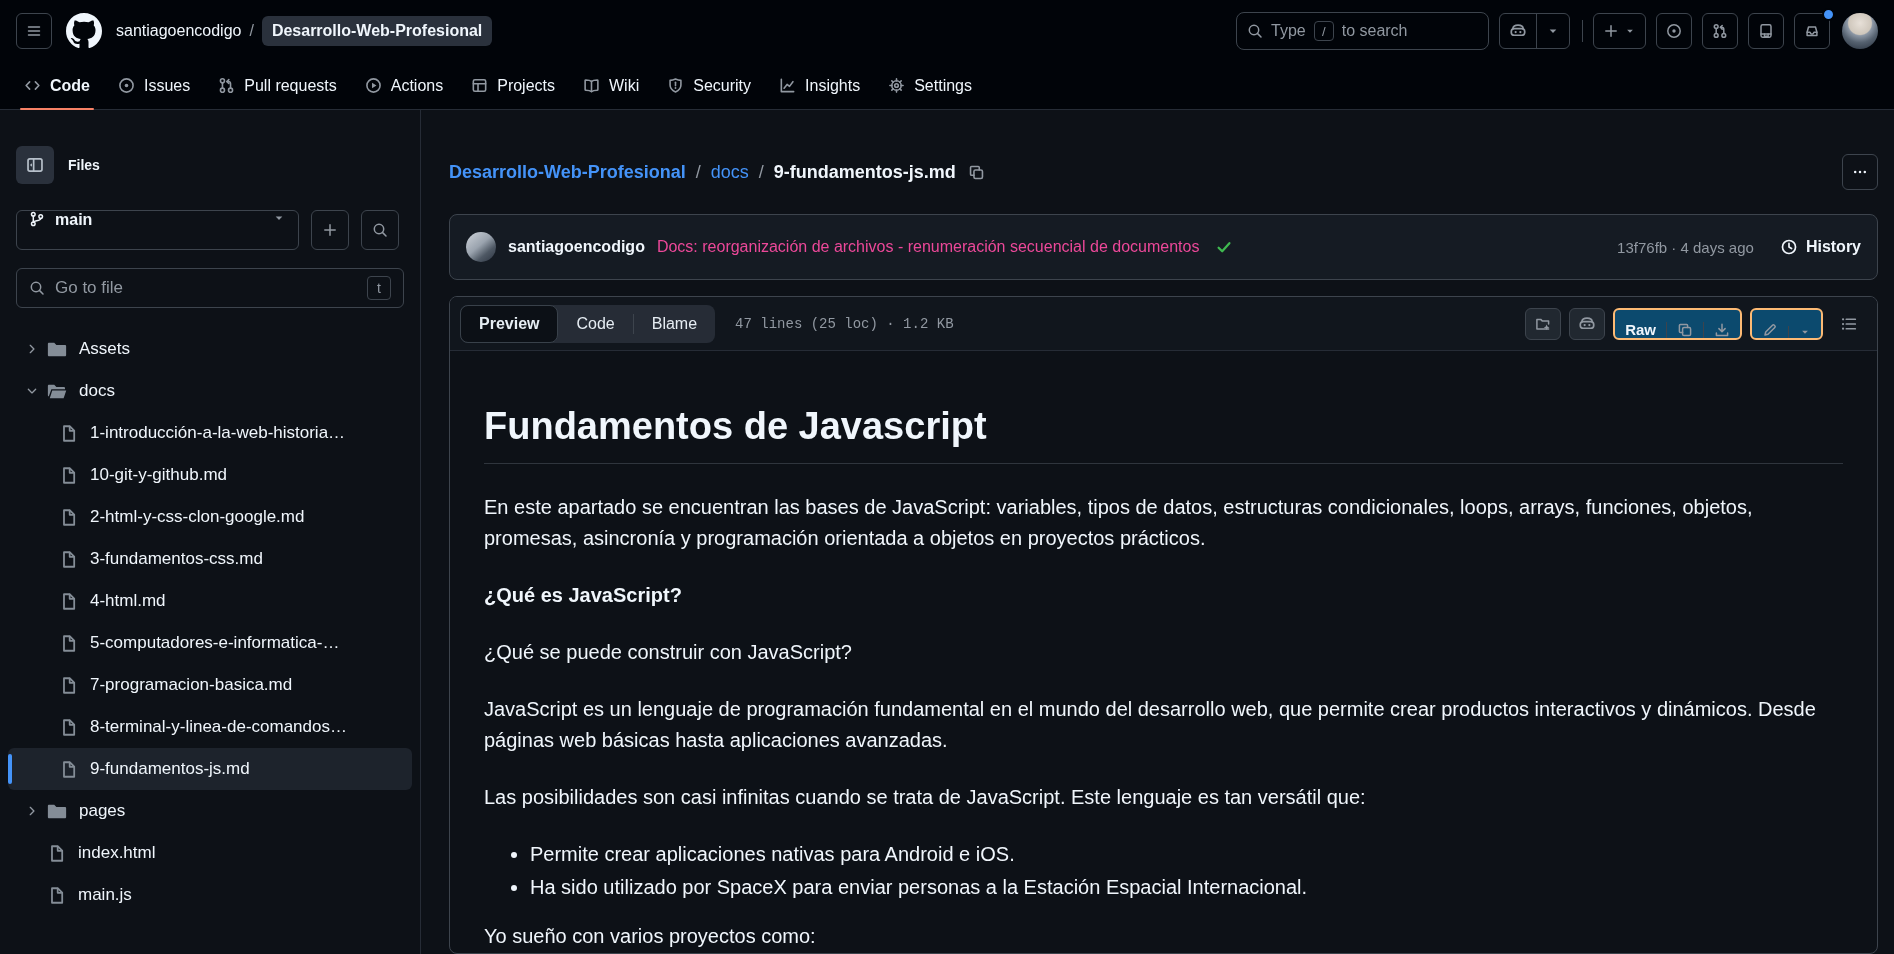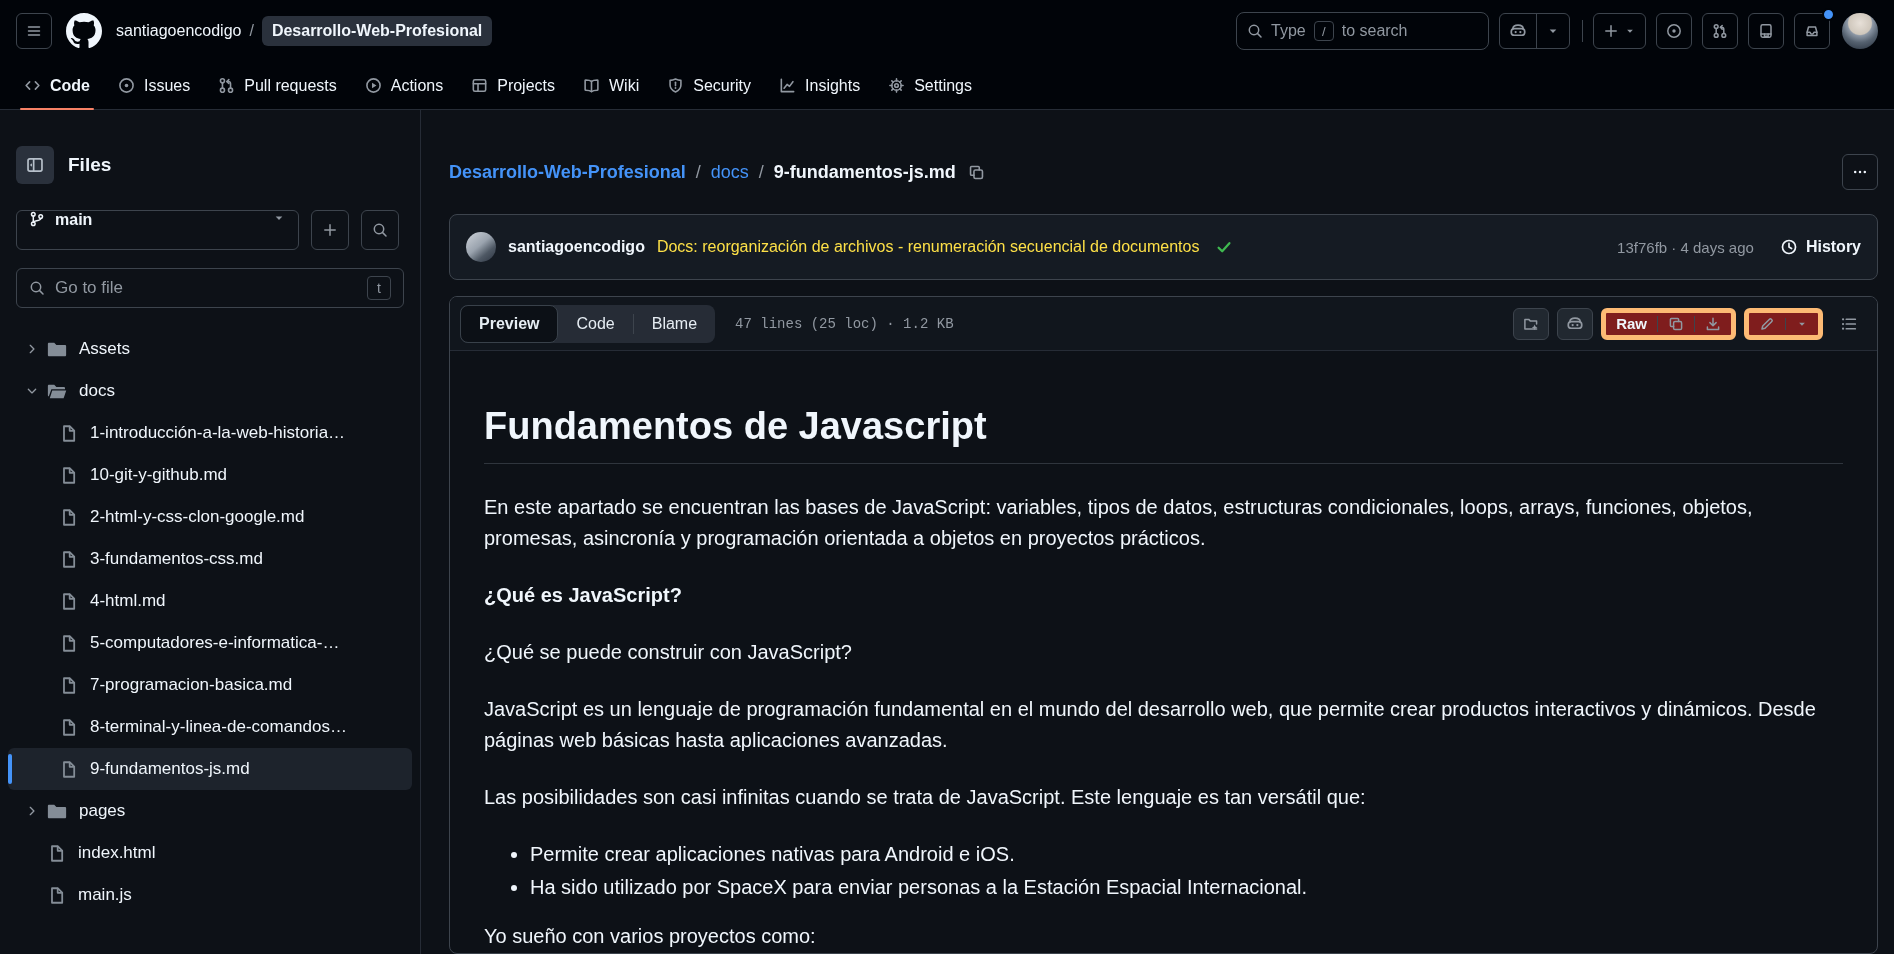--- a/index.html
+++ b/index.html
@@ -34,21 +34,21 @@
   .tab{display:flex;align-items:center;gap:9px;padding:0 14px;position:relative;color:#f0f6fc;font-size:16px;cursor:pointer}
   .tab .ic{color:#9198a1}
   .tab.active .tab-label{font-weight:700}
   .tab.active::after{content:"";position:absolute;left:10px;right:10px;bottom:-1px;height:2px;border-radius:2px;background:#f78166}
 
   
   .layout{display:flex;height:844px}
   .sidebar{width:421px;min-width:421px;border-right:1px solid #262c36;padding:36px 16px 0}
   .files-row{display:flex;align-items:center;gap:14px}
   .panel-btn{width:38px;height:38px;background:#2a313c;border:none;border-radius:6px;color:#b7c0ca;display:flex;align-items:center;justify-content:center}
-  .files-label{font-size:19px;font-weight:700}
+  .files-label{font-size:14px;font-weight:700}
   .branch-row{margin-top:26px;display:flex;align-items:center}
   .branch-btn{width:283px;height:40px;border:1px solid #3d444d;border-radius:6px;background:transparent;color:#f0f6fc;display:flex;align-items:flex-start;gap:10px;padding:0 12px;font-size:16px;font-weight:700}
   .branch-btn .caret{margin-left:auto;color:#9198a1}
   .side-sq{width:38px;height:40px;border:1px solid #3d444d;border-radius:6px;background:transparent;color:#9198a1;display:flex;align-items:center;justify-content:center;margin-left:12px}
   .goto{margin-top:18px;height:40px;border:1px solid #3d444d;border-radius:6px;display:flex;align-items:center;gap:10px;padding:0 12px;color:#9198a1}
   .goto input{flex:1;background:none;border:none;outline:none;color:#86efac;font-size:17px;font-family:inherit}
   .goto input::placeholder{color:#9198a1}
   .goto .kbd{min-width:24px;height:24px;font-size:14px}
   .tree{margin:20px -8px 0}
   .tree-row{height:42px;display:flex;align-items:center;border-radius:6px;position:relative;font-size:17px;cursor:pointer;padding-left:16px}
@@ -65,36 +65,36 @@
   .bc-link{color:#4493f8;cursor:pointer}
   .bc-link.first{font-weight:700}
   .bc-sep{color:#9198a1;margin:0 10px}
   .bc-cur{font-weight:700}
   .copy-path{margin-left:12px;color:#9198a1;background:none;border:none;display:flex;cursor:pointer}
   .kebab-btn{margin-left:auto;width:36px;height:36px;border:1px solid #3d444d;border-radius:6px;background:transparent;color:#f0f6fc;display:flex;align-items:center;justify-content:center}
 
   .commit-bar{height:66px;border:1px solid #3d444d;border-radius:8px;background:#151b23;display:flex;align-items:center;padding:0 16px;gap:12px}
   .c-avatar{width:30px;height:30px;border-radius:50%;background:linear-gradient(140deg,#cfd4da 0%,#9aa3ae 45%,#4e5864 70%,#2b3340 100%)}
   .c-author{font-weight:700}
-  .c-msg{color:#fde047;white-space:nowrap;overflow:hidden;text-overflow:ellipsis;max-width:860px}
+  .c-msg{color:#ec4899;white-space:nowrap;overflow:hidden;text-overflow:ellipsis;max-width:860px}
   .c-check{color:#3fb950;margin-left:4px}
   .c-right{margin-left:auto;display:flex;align-items:center;gap:26px}
   .c-sha{color:#9198a1;font-size:15px}
   .c-history{display:flex;align-items:center;gap:8px;font-weight:700;cursor:pointer}
 
   .file-box{margin-top:16px;border:1px solid #3d444d;border-radius:8px;flex:1;display:flex;flex-direction:column;overflow:hidden;background:#0d1117}
   .file-header{height:54px;display:flex;align-items:center;padding:0 10px;background:#11161d;border-bottom:1px solid #262c36}
   .seg{display:flex;align-items:center;background:#262c36;border-radius:8px;height:38px}
   .seg-tab{padding:0 18px;height:38px;display:flex;align-items:center;color:#e6edf3;font-size:16px;cursor:pointer;border-radius:8px}
   .seg-tab.active{background:#0c1016;border:1px solid #39414a;font-weight:700}
   .seg-div{width:1px;height:20px;background:#3d444d}
   .meta{margin-left:20px;color:#9198a1;font-family:"Liberation Mono",monospace;font-size:14px}
   .fh-actions{margin-left:auto;display:flex;align-items:center;gap:8px}
   .sq-btn{width:36px;height:32px;border:1px solid #3d444d;border-radius:6px;background:#212830;color:#9198a1;display:flex;align-items:center;justify-content:center;cursor:pointer}
-  .act-grp{display:flex;align-items:center;height:32px;border:5px solid #fdba74;border-radius:6px;background:#7f1d1d;color:#9198a1}
+  .act-grp{display:flex;align-items:flex-end;height:32px;border:2px solid #fdba74;border-radius:6px;background:#0c4a6e;color:#9198a1}
   .act-grp>div{display:flex;align-items:center;justify-content:center;padding:0 10px;cursor:pointer}
   .act-grp>div+div{border-left:1px solid #3d444d}
   .raw-label{color:#f0f6fc;font-weight:700;font-size:15px}
   .outline-btn{width:36px;height:32px;border:none;background:none;color:#9198a1;display:flex;align-items:center;justify-content:center;cursor:pointer}
 
   .markdown{flex:1;padding:52px 34px 0;font-size:20px;line-height:1.55;color:#f0f6fc;overflow:hidden}
   .markdown h1{font-size:38px;line-height:46px;font-weight:700;padding-bottom:14px;border-bottom:1px solid #2f353d;margin-bottom:28px}
   .markdown p{margin-bottom:26px}
   .markdown ul{margin:0 0 18px 0;padding-left:46px}
   .markdown li{margin:2px 0}

